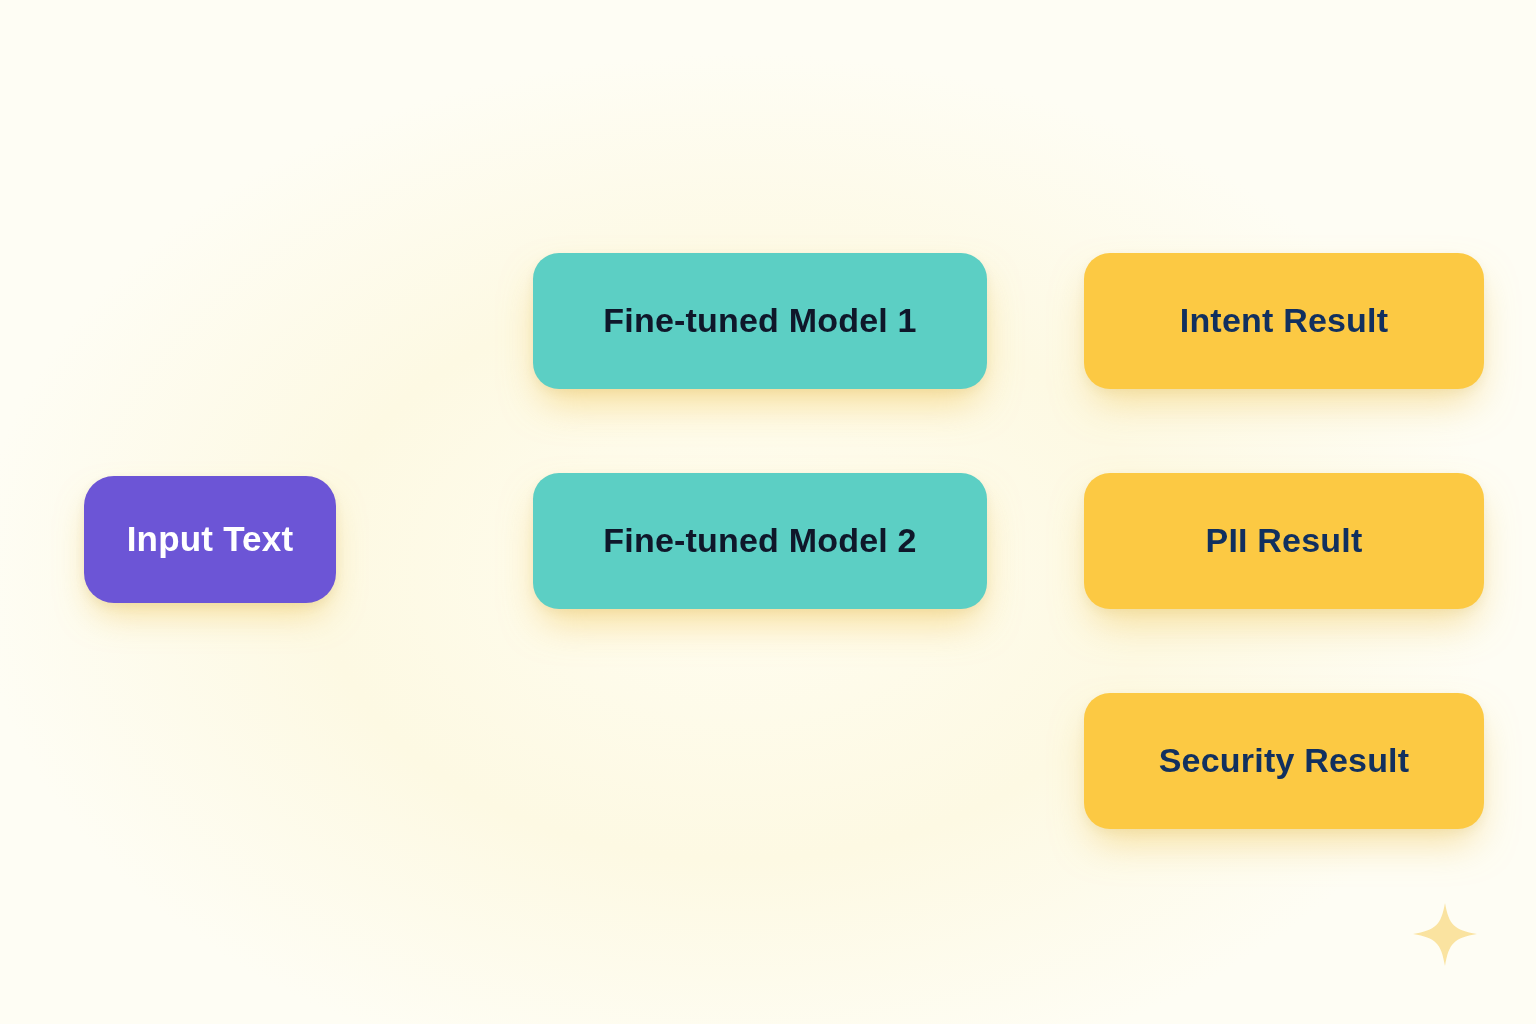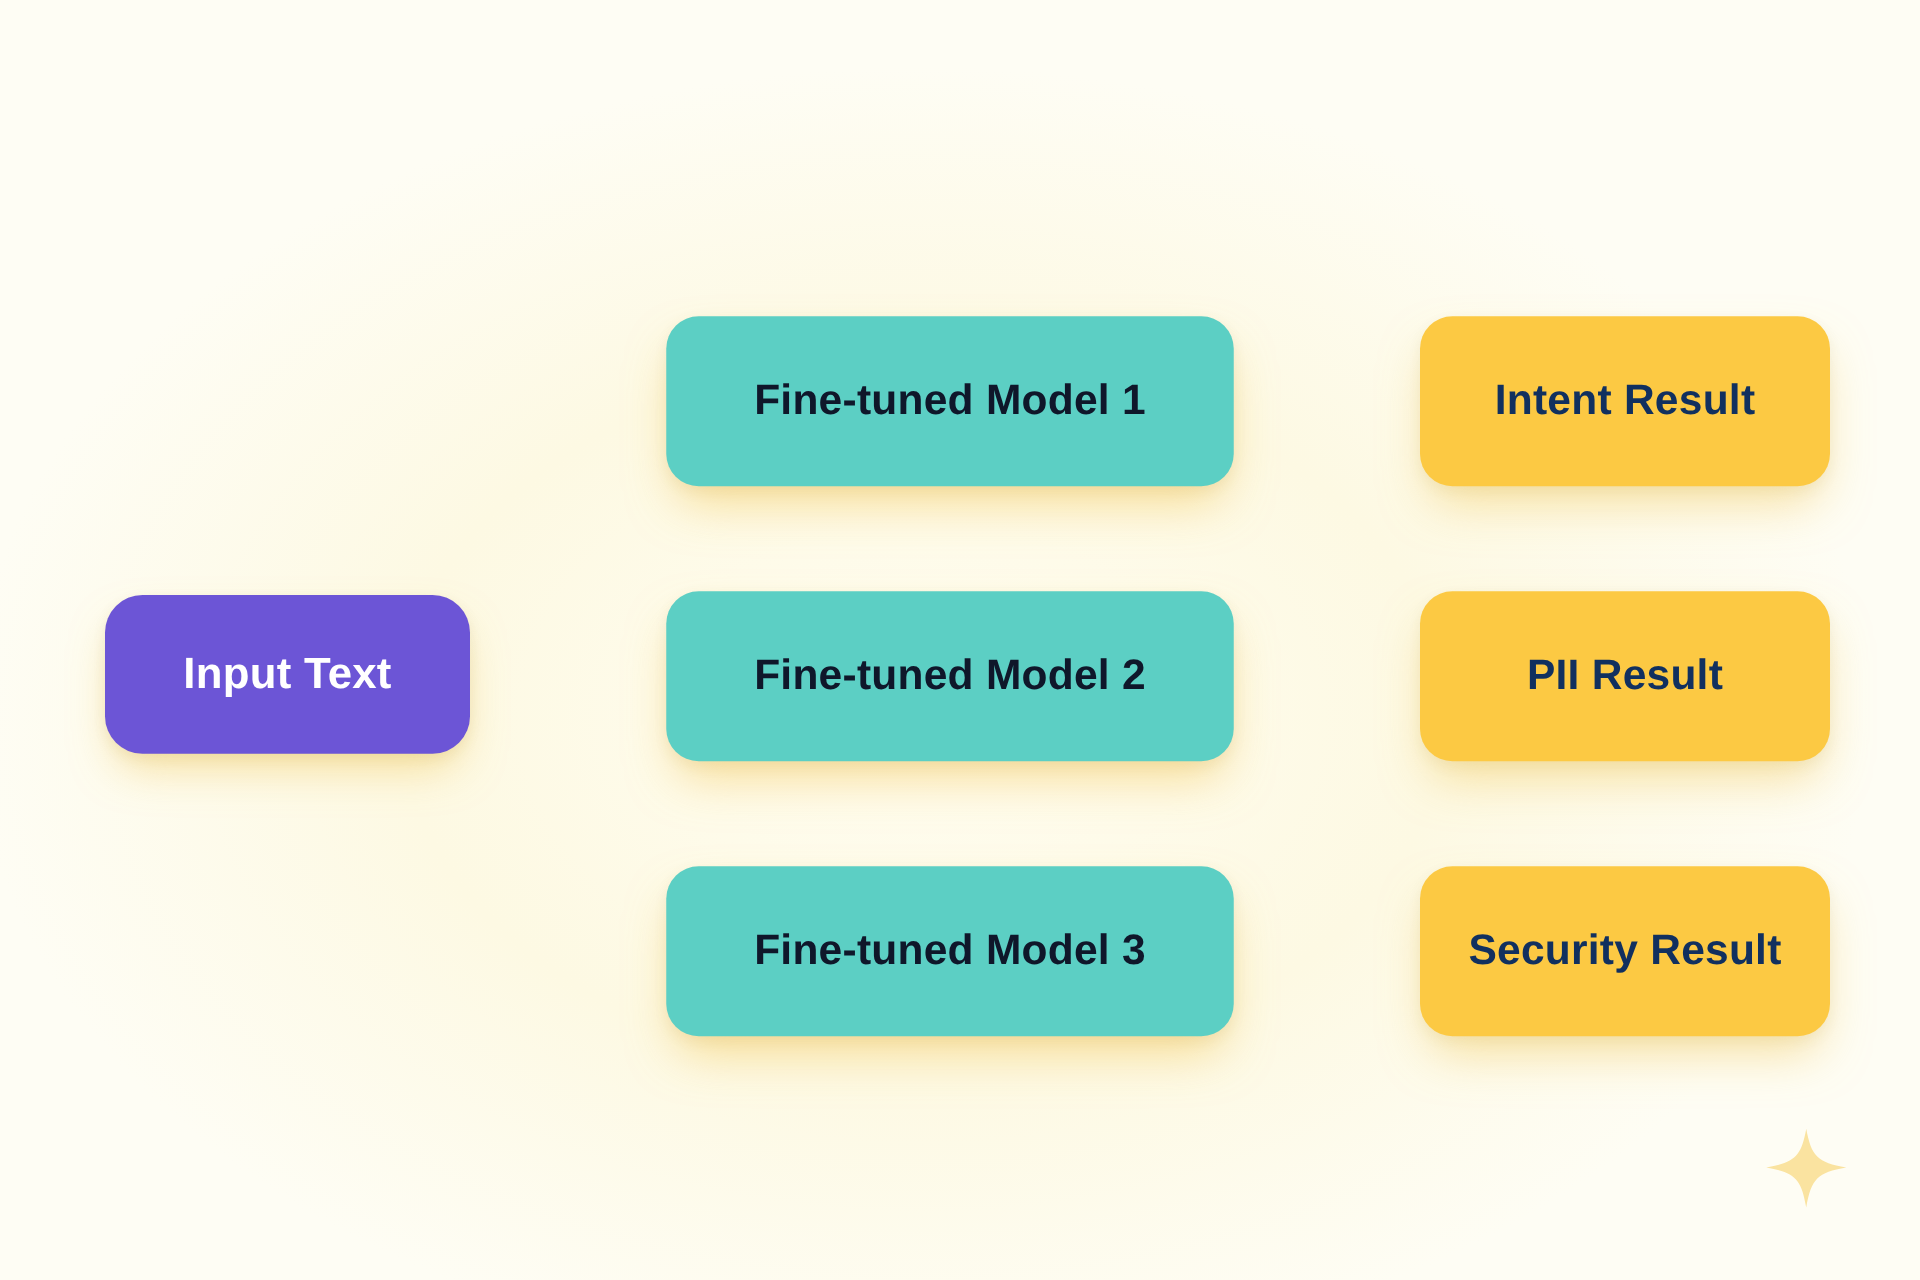--- a/index.html
+++ b/index.html
@@ -38,21 +38,21 @@
     line-height: 1.15;
     letter-spacing: 0.2px;
   }
   .node .node-label {
     font-weight: bold;
     white-space: nowrap;
   }
 
   .node-input {
     left: 84px;  top: 476px;
-    width: 292px; height: 127px;
+    width: 252px; height: 127px;
     background: #6c55d6;
     border-radius: 30px;
     box-shadow: 0 18px 34px -8px rgba(243, 200, 90, 0.55),
                 0 4px 10px rgba(120, 100, 40, 0.10);
   }
   .node-input .node-label {
     color: #ffffff;
     font-size: 35px;
   }
 
@@ -62,22 +62,22 @@
     background: #5ccfc4;
     box-shadow: 0 20px 38px -8px rgba(243, 200, 90, 0.60),
                 0 4px 10px rgba(120, 100, 40, 0.09);
   }
   .node-model .node-label {
     color: #0f172a;
     font-size: 34px;
   }
 
   .node-result {
-    left: 1136px;
-    width: 328px; height: 136px;
+    left: 1084px;
+    width: 400px; height: 136px;
     background: #fcc943;
     box-shadow: 0 20px 38px -8px rgba(243, 200, 90, 0.55),
                 0 4px 10px rgba(120, 100, 40, 0.08);
   }
   .node-result .node-label {
     color: #11305f;
     font-size: 34px;
   }
 
   .row-1 { top: 253px; }
@@ -107,23 +107,20 @@
     <span class="node-label">Input Text</span>
   </div>
 
   
   <div class="node node-model row-1">
     <span class="node-label">Fine-tuned Model 1</span>
   </div>
   <div class="node node-model row-2">
     <span class="node-label">Fine-tuned Model 2</span>
   </div>
-  <div class="node node-model row-3">
-    <span class="node-label">Fine-tuned Model 3</span>
-  </div>
 
   
   <div class="node node-result row-1">
     <span class="node-label">Intent Result</span>
   </div>
   <div class="node node-result row-3">
     <span class="node-label">Security Result</span>
   </div>
   <div class="node node-result row-2">
     <span class="node-label">PII Result</span>

